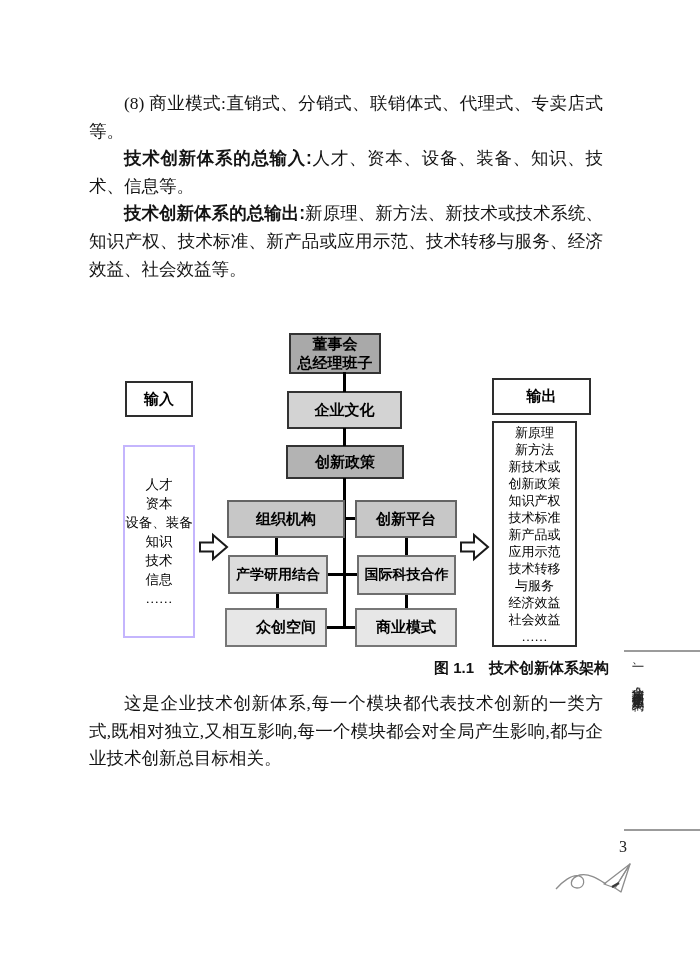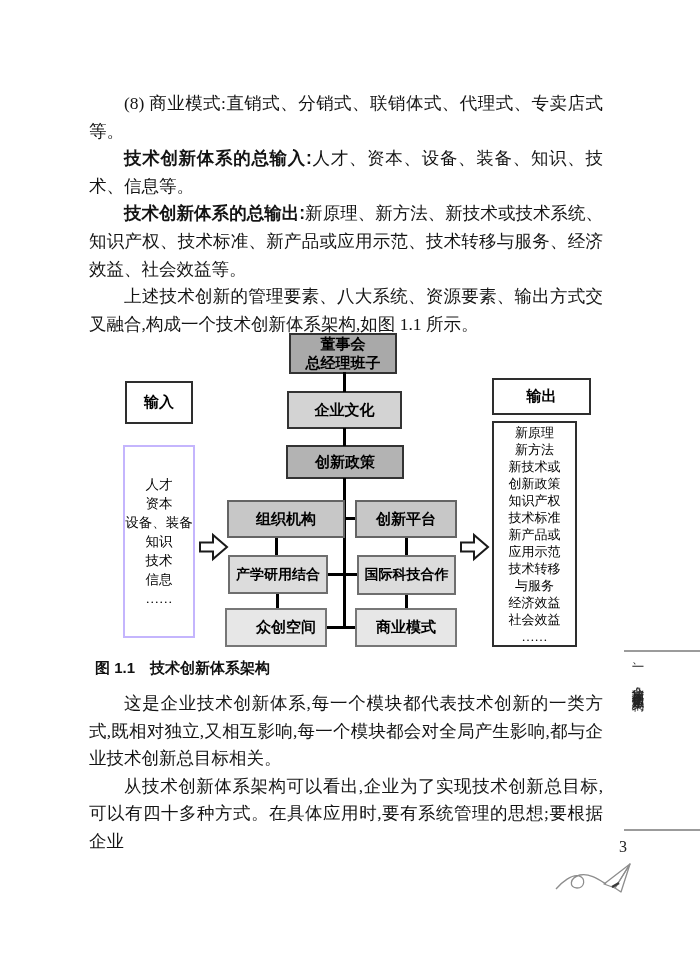--- a/index.html
+++ b/index.html
@@ -7,58 +7,57 @@
         font-family:"Liberation Serif",serif;color:#111;}
   
   .textblock{position:absolute;left:89px;width:514px;font-size:17.5px;line-height:27.6px;
              text-align:justify;color:#141414;}
   .textblock p{margin:0;text-indent:2em;}
   .lead-bold{font-weight:bold;font-family:"Liberation Sans",sans-serif;}
   
   .bx{position:absolute;box-sizing:border-box;display:flex;flex-direction:column;
       align-items:center;justify-content:center;text-align:center;
       font-family:"Liberation Serif",serif;font-weight:bold;color:#000;}
-  .bx-board{left:289px;top:333px;width:108px;height:41px;background:#a9a9a9;border:2px solid #333;font-size:15px;line-height:19px;}
+  .bx-board{left:289px;top:333px;width:92px;height:41px;background:#a9a9a9;border:2px solid #333;font-size:15px;line-height:19px;}
   .bx-culture{left:287px;top:391px;width:115px;height:38px;background:#d3d3d3;border:2px solid #333;font-size:15px;}
   .bx-policy{left:286px;top:445px;width:118px;height:34px;background:#b3b3b3;border:2px solid #333;font-size:15px;}
   .bx-org{left:227px;top:500px;width:118px;height:38px;background:#c7c7c7;border:2px solid #646464;font-size:15px;}
   .bx-platform{left:355px;top:500px;width:102px;height:38px;background:#c7c7c7;border:2px solid #646464;font-size:15px;}
   .bx-iu{left:228px;top:555px;width:100px;height:39px;background:#dcdcdc;border:2px solid #6e6e6e;font-size:14px;}
   .bx-intl{left:357px;top:555px;width:99px;height:40px;background:#dcdcdc;border:2px solid #6e6e6e;font-size:14px;}
   .bx-maker{left:225px;top:608px;width:102px;height:39px;background:#e7e7e7;border:2px solid #777;font-size:15px;padding-left:20px;}
   .bx-biz{left:355px;top:608px;width:102px;height:39px;background:#e7e7e7;border:2px solid #777;font-size:15px;}
-  .bx-inlabel{left:125px;top:381px;width:68px;height:43px;background:#fff;border:2px solid #2e2e2e;font-size:15px;}
+  .bx-inlabel{left:125px;top:381px;width:68px;height:36px;background:#fff;border:2px solid #2e2e2e;font-size:15px;}
   .bx-intall{left:123px;top:445px;width:72px;height:193px;background:#fff;border:2px solid #c4b5fd;
              font-size:13.5px;line-height:19px;font-weight:normal;}
   .bx-outlabel{left:492px;top:378px;width:99px;height:37px;background:#fff;border:2px solid #2e2e2e;font-size:15px;}
   .bx-outtall{left:492px;top:421px;width:85px;height:226px;background:#fff;border:2px solid #2e2e2e;
               font-size:13px;line-height:17px;font-weight:normal;}
   .conn{position:absolute;background:#000;}
   .arrow-svg{position:absolute;width:30px;height:30px;}
-  .caption{position:absolute;left:95px;top:659px;width:514px;text-align:left;
+  .caption{position:absolute;left:95px;top:659px;width:514px;text-align:right;
            font-family:"Liberation Sans",sans-serif;font-weight:bold;font-size:15px;color:#111;}
   
   .mrule{position:absolute;left:624px;width:76px;height:2px;background:#9b9b9b;}
   .chapter-vertical{position:absolute;left:629px;top:660px;height:170px;
                     writing-mode:vertical-rl;font-size:12.5px;letter-spacing:1.5px;
                     font-family:"Liberation Serif",serif;color:#222;}
   .pagenum{position:absolute;left:619px;top:838px;font-size:16px;color:#222;
            font-family:"Liberation Serif",serif;}
   .flourish{position:absolute;left:554px;top:858px;}
 </style>
 </head>
 <body>
 
 <div class="page">
 
   <div class="textblock" style="top:90px;">
     <p><span class="lead-bold"></span><span>(8) 商业模式:直销式、分销式、联销体式、代理式、专卖店式等。</span></p>
     <p><span class="lead-bold">技术创新体系的总输入:</span><span>人才、资本、设备、装备、知识、技术、信息等。</span></p>
     <p><span class="lead-bold">技术创新体系的总输出:</span><span>新原理、新方法、新技术或技术系统、知识产权、技术标准、新产品或应用示范、技术转移与服务、经济效益、社会效益等。</span></p>
-    <p><span class="lead-bold"></span><span>上述技术创新的管理要素、八大系统、资源要素、输出方式交叉融合,构成一个技术创新体系架构,如图 1.1 所示。</span></p>
   </div>
 
   <div class="bx bx-board">
     <span>董事会</span>
     <span>总经理班子</span>
   </div>
   <div class="bx bx-culture">企业文化</div>
   <div class="bx bx-policy">创新政策</div>
 
   <div class="conn" style="left:343px;top:372px;width:3px;height:20px;"></div>
@@ -111,21 +110,20 @@
     <polygon points="1,10.5 14,10.5 14,3 28,15 14,27 14,19.5 1,19.5" fill="#ffffff" stroke="#1a1a1a" stroke-width="2" stroke-linejoin="miter"></polygon>
   </svg>
   <svg class="arrow-svg" style="left:460px;top:532px;" viewBox="0 0 30 30">
     <polygon points="1,10.5 14,10.5 14,3 28,15 14,27 14,19.5 1,19.5" fill="#ffffff" stroke="#1a1a1a" stroke-width="2" stroke-linejoin="miter"></polygon>
   </svg>
 
   <div class="caption">图 1.1　技术创新体系架构</div>
 
   <div class="textblock" style="top:690px;">
     <p><span>这是企业技术创新体系,每一个模块都代表技术创新的一类方式,既相对独立,又相互影响,每一个模块都会对全局产生影响,都与企业技术创新总目标相关。</span></p>
-    <p><span>从技术创新体系架构可以看出,企业为了实现技术创新总目标,可以有四十多种方式。在具体应用时,要有系统管理的思想;要根据企业</span></p>
   </div>
 
   <div class="mrule" style="top:650px;"></div>
   <div class="chapter-vertical">一、企业技术创新体系架构</div>
   <div class="mrule" style="top:829px;"></div>
   <div class="pagenum">3</div>
 
   <svg class="flourish" width="84" height="42" viewBox="0 0 84 42">
     <path d="M2 31 C 8 24, 18 16, 25 18 C 32 20, 31 30, 23 30 C 15 30, 15 20, 26 17 C 35 15, 44 21, 52 26" fill="none" stroke="#8d8d8d" stroke-width="1.3"></path>
     <path d="M76 6 L50 26 L61 30 Z" fill="none" stroke="#8d8d8d" stroke-width="1.3" stroke-linejoin="round"></path>

